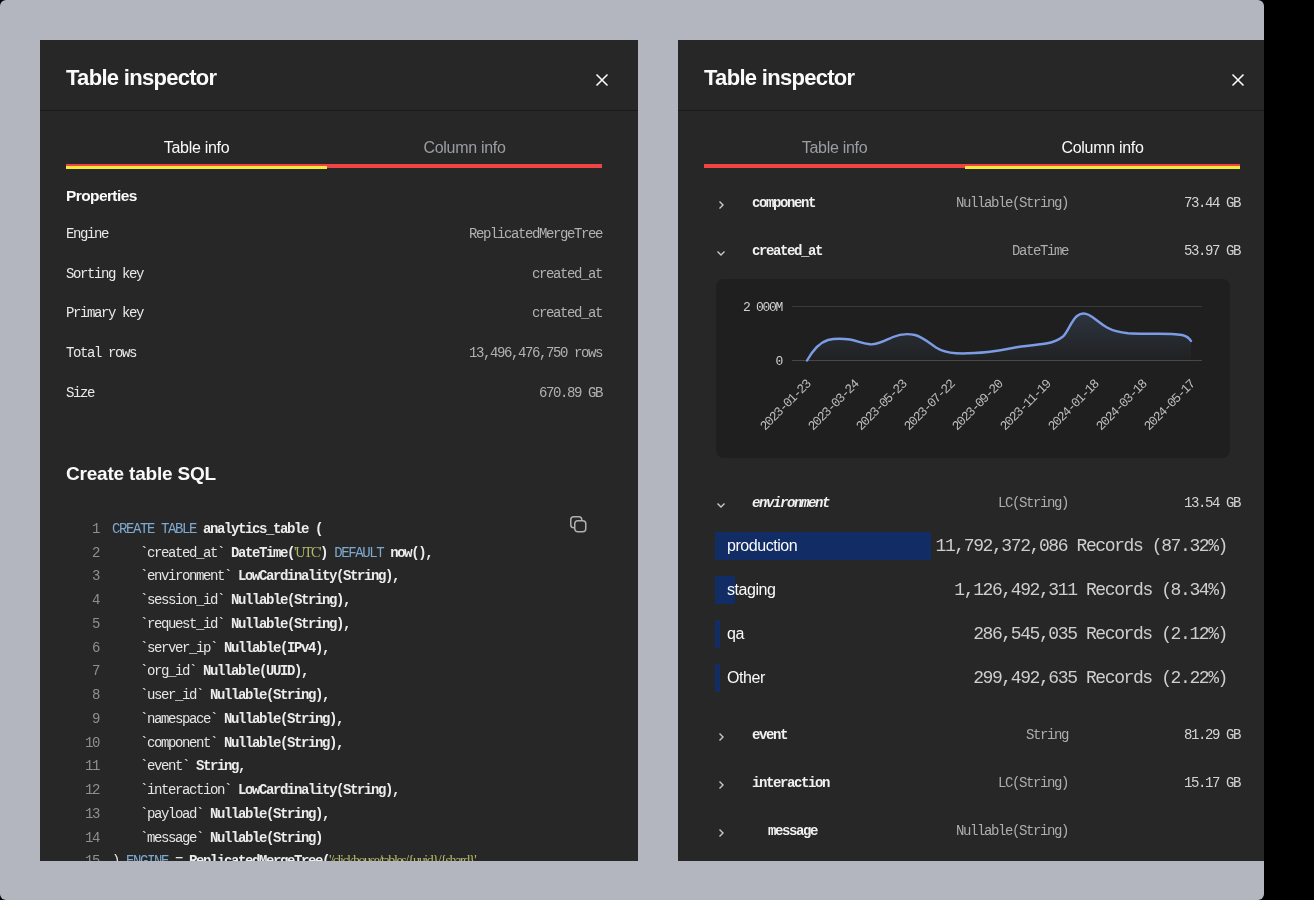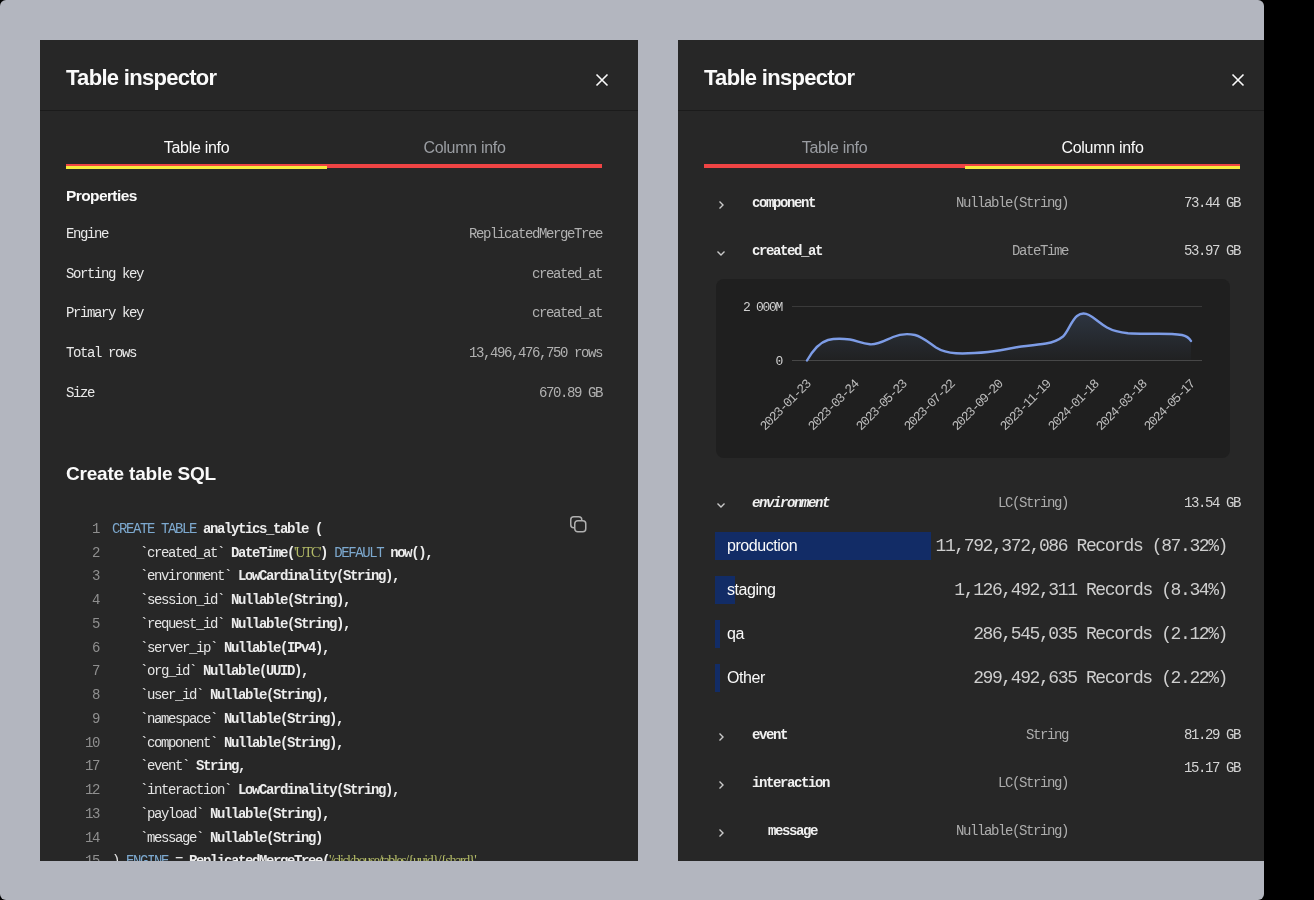--- a/index.html
+++ b/index.html
@@ -86,21 +86,21 @@
     <div class="codeline" style="top:481px;"><span class="lnum">1</span><span class="ctext"><span class="kw">CREATE TABLE</span> <span class="idf">analytics_table (</span></span></div>
     <div class="codeline" style="top:505px;"><span class="lnum">2</span><span class="ctext">    `created_at` <span class="idf">DateTime(</span><span class="str">'UTC'</span><span class="idf">)</span> <span class="kw">DEFAULT</span> <span class="idf">now(),</span></span></div>
     <div class="codeline" style="top:528px;"><span class="lnum">3</span><span class="ctext">    `environment` <span class="idf">LowCardinality(String),</span></span></div>
     <div class="codeline" style="top:552px;"><span class="lnum">4</span><span class="ctext">    `session_id` <span class="idf">Nullable(String),</span></span></div>
     <div class="codeline" style="top:576px;"><span class="lnum">5</span><span class="ctext">    `request_id` <span class="idf">Nullable(String),</span></span></div>
     <div class="codeline" style="top:600px;"><span class="lnum">6</span><span class="ctext">    `server_ip` <span class="idf">Nullable(IPv4),</span></span></div>
     <div class="codeline" style="top:623px;"><span class="lnum">7</span><span class="ctext">    `org_id` <span class="idf">Nullable(UUID),</span></span></div>
     <div class="codeline" style="top:647px;"><span class="lnum">8</span><span class="ctext">    `user_id` <span class="idf">Nullable(String),</span></span></div>
     <div class="codeline" style="top:671px;"><span class="lnum">9</span><span class="ctext">    `namespace` <span class="idf">Nullable(String),</span></span></div>
     <div class="codeline" style="top:695px;"><span class="lnum">10</span><span class="ctext">    `component` <span class="idf">Nullable(String),</span></span></div>
-    <div class="codeline" style="top:718px;"><span class="lnum">17</span><span class="ctext">    `event` <span class="idf">String,</span></span></div>
+    <div class="codeline" style="top:718px;"><span class="lnum">11</span><span class="ctext">    `event` <span class="idf">String,</span></span></div>
     <div class="codeline" style="top:742px;"><span class="lnum">12</span><span class="ctext">    `interaction` <span class="idf">LowCardinality(String),</span></span></div>
     <div class="codeline" style="top:766px;"><span class="lnum">13</span><span class="ctext">    `payload` <span class="idf">Nullable(String),</span></span></div>
     <div class="codeline" style="top:790px;"><span class="lnum">14</span><span class="ctext">    `message` <span class="idf">Nullable(String)</span></span></div>
     <div class="codeline" style="top:813px;"><span class="lnum">15</span><span class="ctext">) <span class="kw">ENGINE</span> = <span class="idf">ReplicatedMergeTree(</span><span class="str">'/clickhouse/tables/{uuid}/{shard}'</span><span class="idf">,</span></span></div>
   </div>
   <div class="abs" style="left:530px; top:476px;">
     <svg width="17" height="17" viewBox="0 0 17 17" fill="none">
       <rect x="0.75" y="0.75" width="11" height="11" rx="3" stroke="#b0b0b0" stroke-width="1.5"></rect>
       <rect x="4.75" y="4.75" width="11" height="11" rx="3" fill="#272727" stroke="#b0b0b0" stroke-width="1.5"></rect>
     </svg>
@@ -191,21 +191,21 @@
         </svg></div>
   <div class="cname" style="top:687px;">event</div>
   <div class="ctype" style="top:687px;">String</div>
   <div class="csize" style="top:687px;">81.29 GB</div>
 
   <div class="chev" style="left:37px; top:737px;"><svg width="12" height="12" viewBox="0 0 12 12">
           <path d="M4.5 2.5 L8 6 L4.5 9.5" stroke="#c9c9c9" stroke-width="1.4" fill="none"></path>
         </svg></div>
   <div class="cname" style="top:735px;">interaction</div>
   <div class="ctype" style="top:735px;">LC(String)</div>
-  <div class="csize" style="top:720px;">15.17 GB</div>
+  <div class="csize" style="top:735px;">15.17 GB</div>
 
   <div class="chev" style="left:37px; top:785px;"><svg width="12" height="12" viewBox="0 0 12 12">
           <path d="M4.5 2.5 L8 6 L4.5 9.5" stroke="#c9c9c9" stroke-width="1.4" fill="none"></path>
         </svg></div>
   <div class="cname" style="top:783px;padding-left:16px;">message</div>
   <div class="ctype" style="top:783px;">Nullable(String)</div>
   <div class="csize" style="top:822px;">2.22 TB</div>
 </div>
 
 </div>

